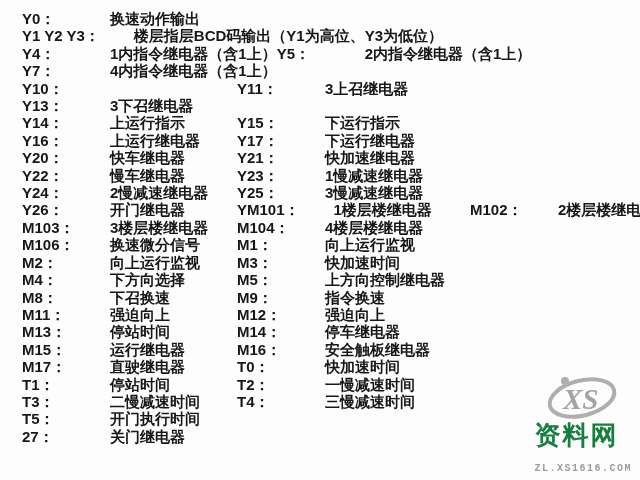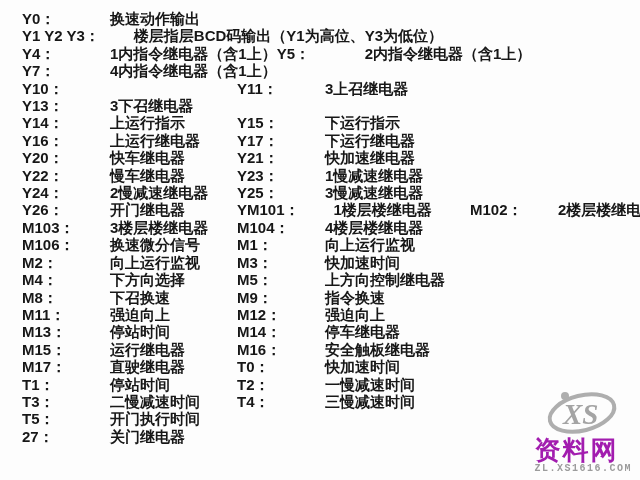--- a/index.html
+++ b/index.html
@@ -58,25 +58,25 @@
   .wm-logo { flex: 0 0 auto; margin-right: 2px; }
   .wm-right {
     display: flex;
     flex-direction: column;
     align-items: flex-start;
   }
   .wm-name {
     font-size: 26px;
     line-height: 26px;
     letter-spacing: 2px;
-    color: #a21caf;
+    color: #15803d;
     font-weight: bold;
   }
   .wm-url {
-    margin-top: 1px;
+    margin-top: 16px;
     font-size: 10px;
     line-height: 10px;
     letter-spacing: 1.5px;
     color: #9c9c9c;
     font-family: "Liberation Mono", "DejaVu Sans Mono", monospace;
     font-weight: bold;
   }
 </style>
 </head>
 <body>

